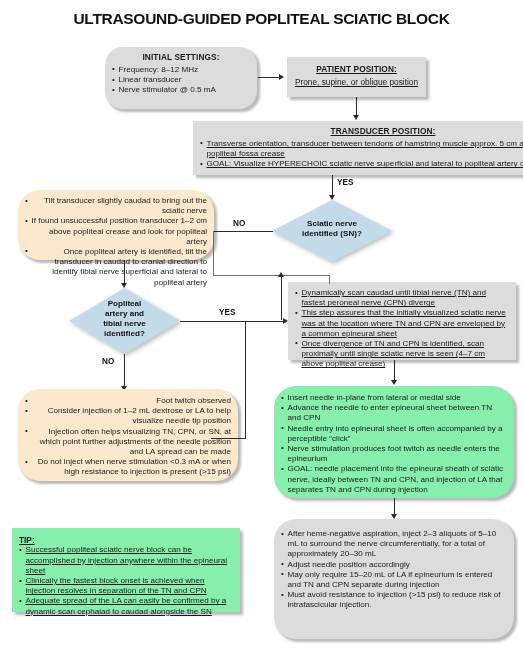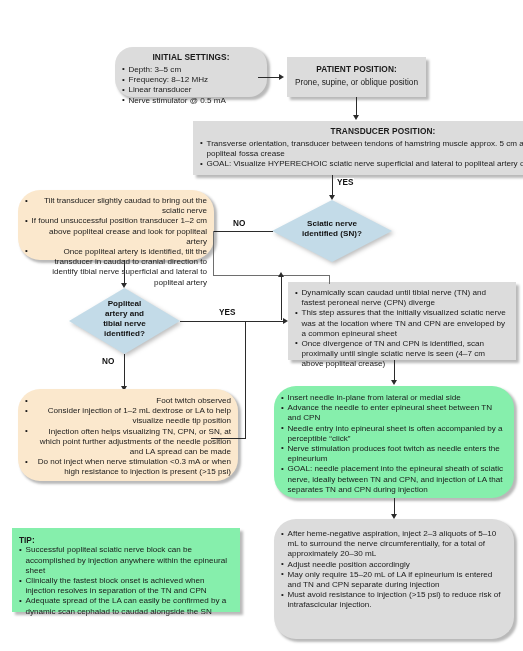--- a/index.html
+++ b/index.html
@@ -26,21 +26,21 @@
     box-sizing:border-box;
     font-size:8.1px;
     line-height:1.26;
     padding:5px 7px 5px 7px;
     box-shadow:2.5px 2.5px 2.5px rgba(0,0,0,0.28);
   }
   .gray{background:#dcdcdc;}
   .yellow{background:#fbe8cd;text-align:right;}
   .pink{background:#86efac;}
   .rounded{border-radius:22px;}
-  .rounded-sm{border-radius:0px;}
+  .rounded-sm{border-radius:0px;text-decoration:underline;}
 
   .bhead{
     display:block;text-align:center;font-weight:bold;
     font-size:8.3px;margin-bottom:2.5px;letter-spacing:0.1px;
   }
   .bhead-left{
     display:block;text-align:left;font-weight:bold;
     font-size:8.3px;margin-bottom:0px;
   }
   .bcenter{display:block;text-align:center;font-size:8.3px;}
@@ -112,25 +112,25 @@
     background:#fff;
     padding:0 1px;
     white-space:nowrap;
   }
 </style>
 </head>
 <body>
 
 <div id="chart">
 
-
-  <div class="box gray rounded" style="left:115px;top:47px;width:152px;height:50px;border-radius:18px;">
+  <div class="title">ULTRASOUND-GUIDED POPLITEAL SCIATIC BLOCK</div>
+
+  <div class="box gray rounded" style="left:105px;top:47px;width:152px;height:62px;border-radius:18px;">
     <span class="bhead">INITIAL SETTINGS:</span>
     <ul class="bl">
-      <li>Depth: 3–5 cm</li>
       <li>Frequency: 8–12 MHz</li>
       <li>Linear transducer</li>
       <li>Nerve stimulator @ 0.5 mA</li>
     </ul>
   </div>
 
   <div class="ln h" style="left:258px;top:77px;width:22px;"></div>
   <div class="arrow right" style="left:279px;top:73.5px;"></div>
 
   <div class="box gray rounded-sm" style="left:287px;top:57px;width:139px;height:40px;padding-top:7px;">

